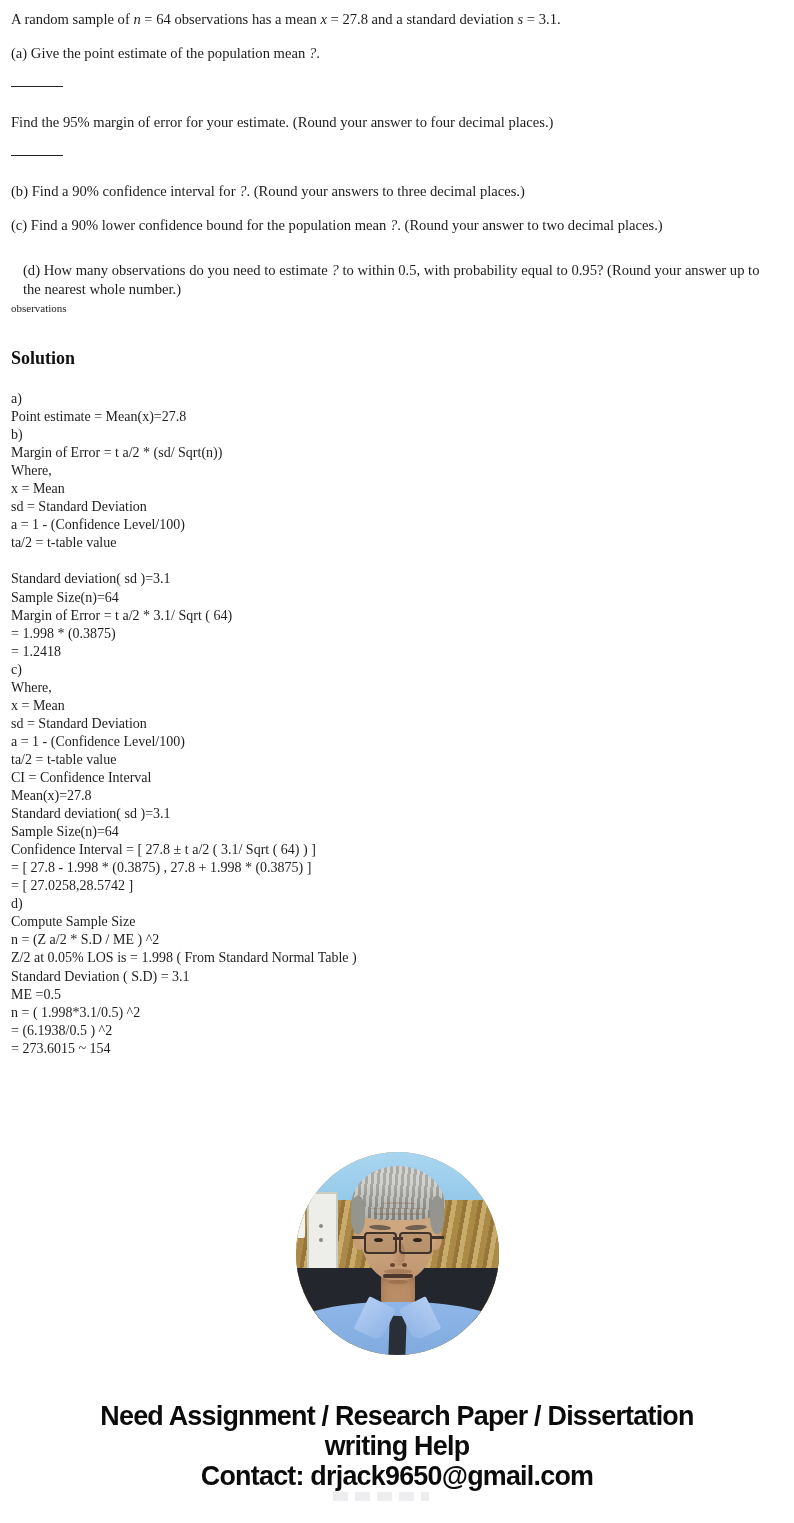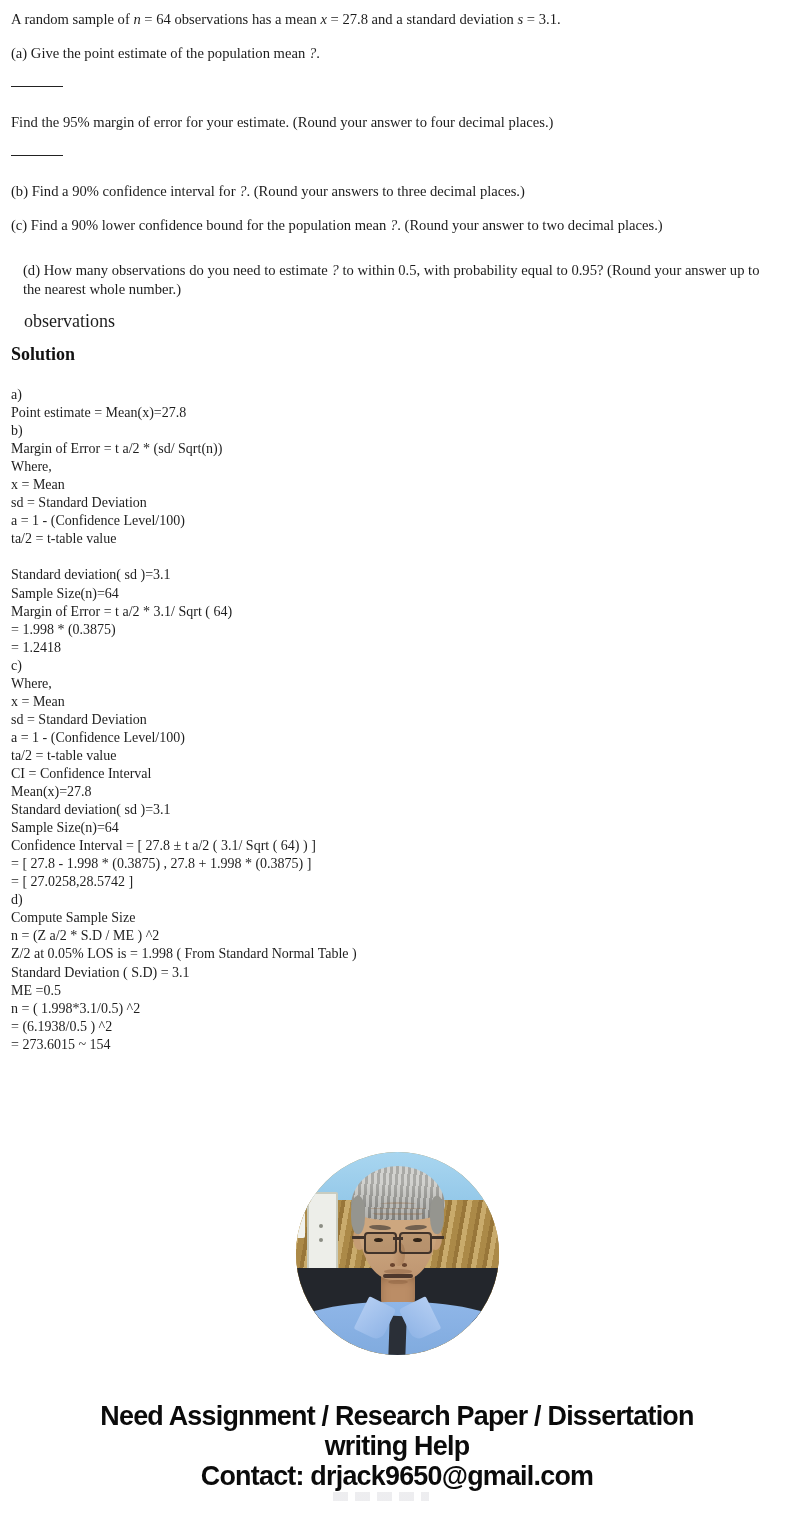--- a/index.html
+++ b/index.html
@@ -6,22 +6,22 @@
   body{
     width:794px;height:1523px;position:relative;background:#ffffff;overflow:hidden;
     font-family:"Liberation Serif","DejaVu Serif",serif;color:#1c1c1c;
   }
   .content{position:absolute;left:11px;top:10px;width:779px;}
   .q-line{margin:0 0 15px 0;font-size:14.6px;line-height:19px;white-space:pre-wrap;}
   .q-line:last-of-type{margin-bottom:0;}
   .q-var{font-style:italic;}
   .answer-blank{width:52px;height:0;border-bottom:1.6px solid #222;margin:23px 0 26px 0;}
   .q-d{margin:12px;}
-  .obs-line{margin:13px;font-size:18px;line-height:19px;}
-  .sol-heading{margin:10px 0 21px 0;font-size:18px;line-height:21px;font-weight:bold;color:#111;}
+  .obs-line{margin:0;font-size:11px;line-height:19px;}
+  .sol-heading{margin:30px 0 21px 0;font-size:18px;line-height:21px;font-weight:bold;color:#111;}
   .sol-line{font-size:14px;line-height:18.05px;min-height:18.05px;white-space:pre-wrap;color:#1e1e1e;}
 
   
   .avatar{position:absolute;left:296px;top:1152px;width:203px;height:203px;border-radius:50%;
           overflow:hidden;background:#b2914e;}
   .avatar *{position:absolute;}
   .ph-sky{left:0;right:0;top:0;height:62px;background:linear-gradient(#a9d6f0,#8fc5e7);z-index:1;}
   .ph-curtain{left:0;right:0;top:48px;bottom:0;z-index:2;background:
     repeating-linear-gradient(100deg,rgba(131,96,40,.55) 0 4px,rgba(216,188,128,.6) 4px 9px,rgba(163,128,64,.45) 9px 15px),#b2914e;}
   .ph-panel{left:11px;top:40px;width:27px;height:86px;background:#edeee9;border:2px solid #c9ccc0;border-radius:2px;z-index:3;}

